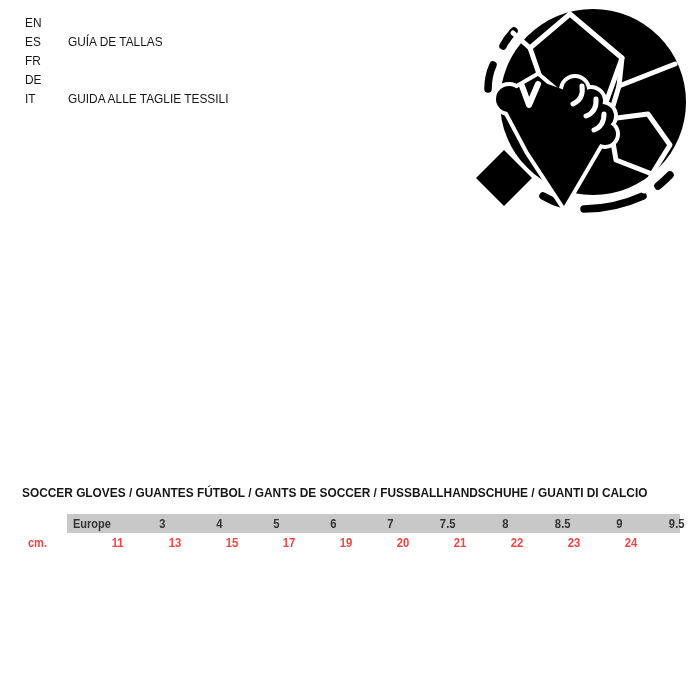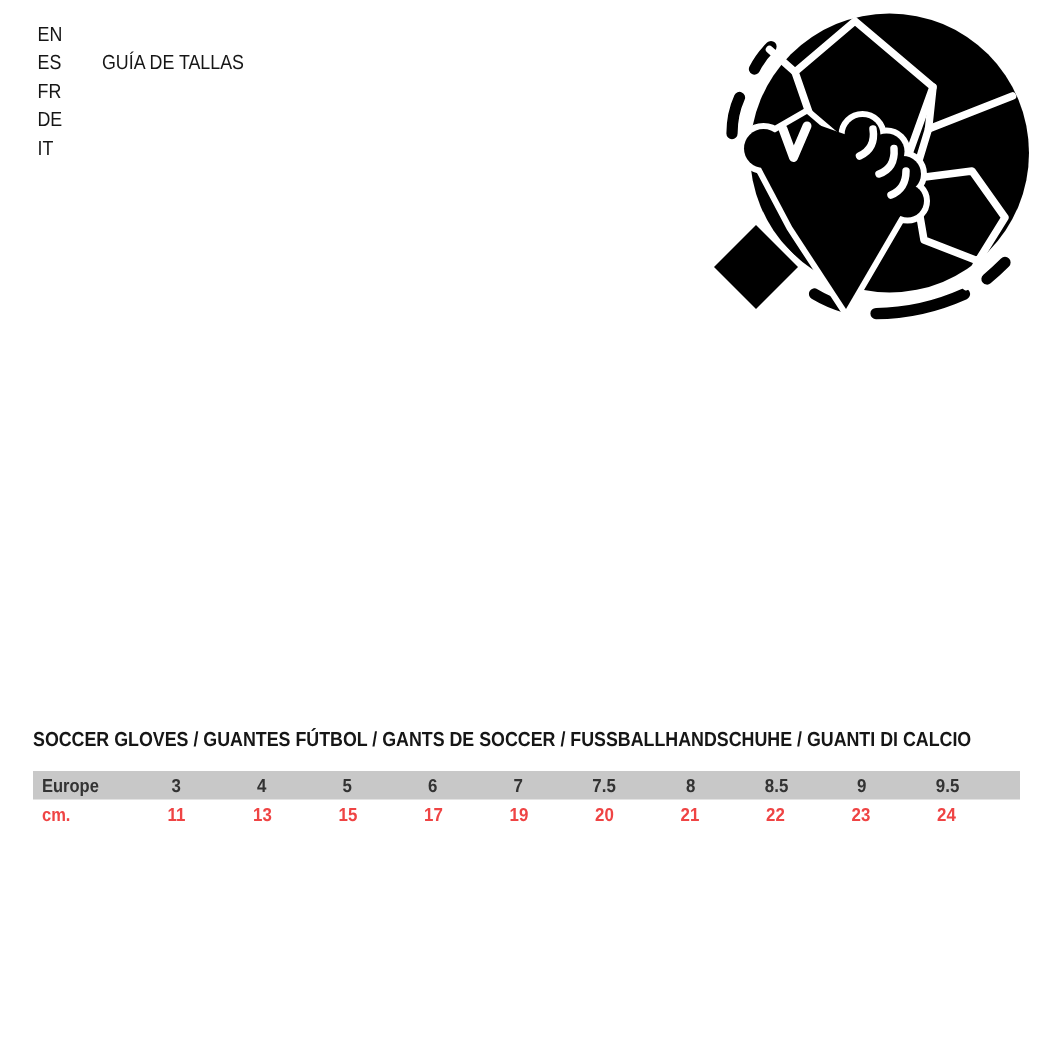--- a/index.html
+++ b/index.html
@@ -24,21 +24,21 @@
   
   .table-title {
     position:absolute; left:22px; top:485px;
     font-size:13.5px; font-weight:bold; color:#161616;
   }
   .size-table { position:absolute; left:22px; top:514px; width:658px; }
   .trow {
     display:grid; grid-template-columns:67px repeat(10, 57.1px) 1fr;
     height:19px; align-items:center;
   }
-  .trow.thead { background:#c8c8c8; }
+  .trow.thead { background:#c8c8c8;margin-left:45px; }
   .tcell { text-align:center; font-size:12.5px; font-weight:bold; color:#ef4444; overflow:visible; }
   .tcell.rlabel { text-align:left; padding-left:6px; }
   .thead .tcell { color:#333333; }
 </style>
 </head>
 <body>
 
 <div class="page">
 
   <div class="lang-list">
@@ -50,20 +50,21 @@
       <span class="lang-label"><span class="cond">GUÍA DE TALLAS</span></span>
     </div>
     <div class="lang-row">
       <span class="lang-code"><span class="cond">FR</span></span>
     </div>
     <div class="lang-row">
       <span class="lang-code"><span class="cond">DE</span></span>
     </div>
     <div class="lang-row">
       <span class="lang-code"><span class="cond">IT</span></span>
+      <span class="lang-label"><span class="cond">GUIDA ALLE TAGLIE TESSILI</span></span>
     </div>
   </div>
 
   <div class="icon-wrap">
     <svg width="220" height="215" viewBox="0 0 220 215" xmlns="http://www.w3.org/2000/svg">
 
       <g stroke="#000" stroke-width="7.5" fill="none" stroke-linecap="round">
         <path d="M 27,44 Q 31,36 38,29"></path>
         <path d="M 12,87 Q 12,74 17,63"></path>
         <path d="M 67,194 Q 77,200 88,203"></path>

